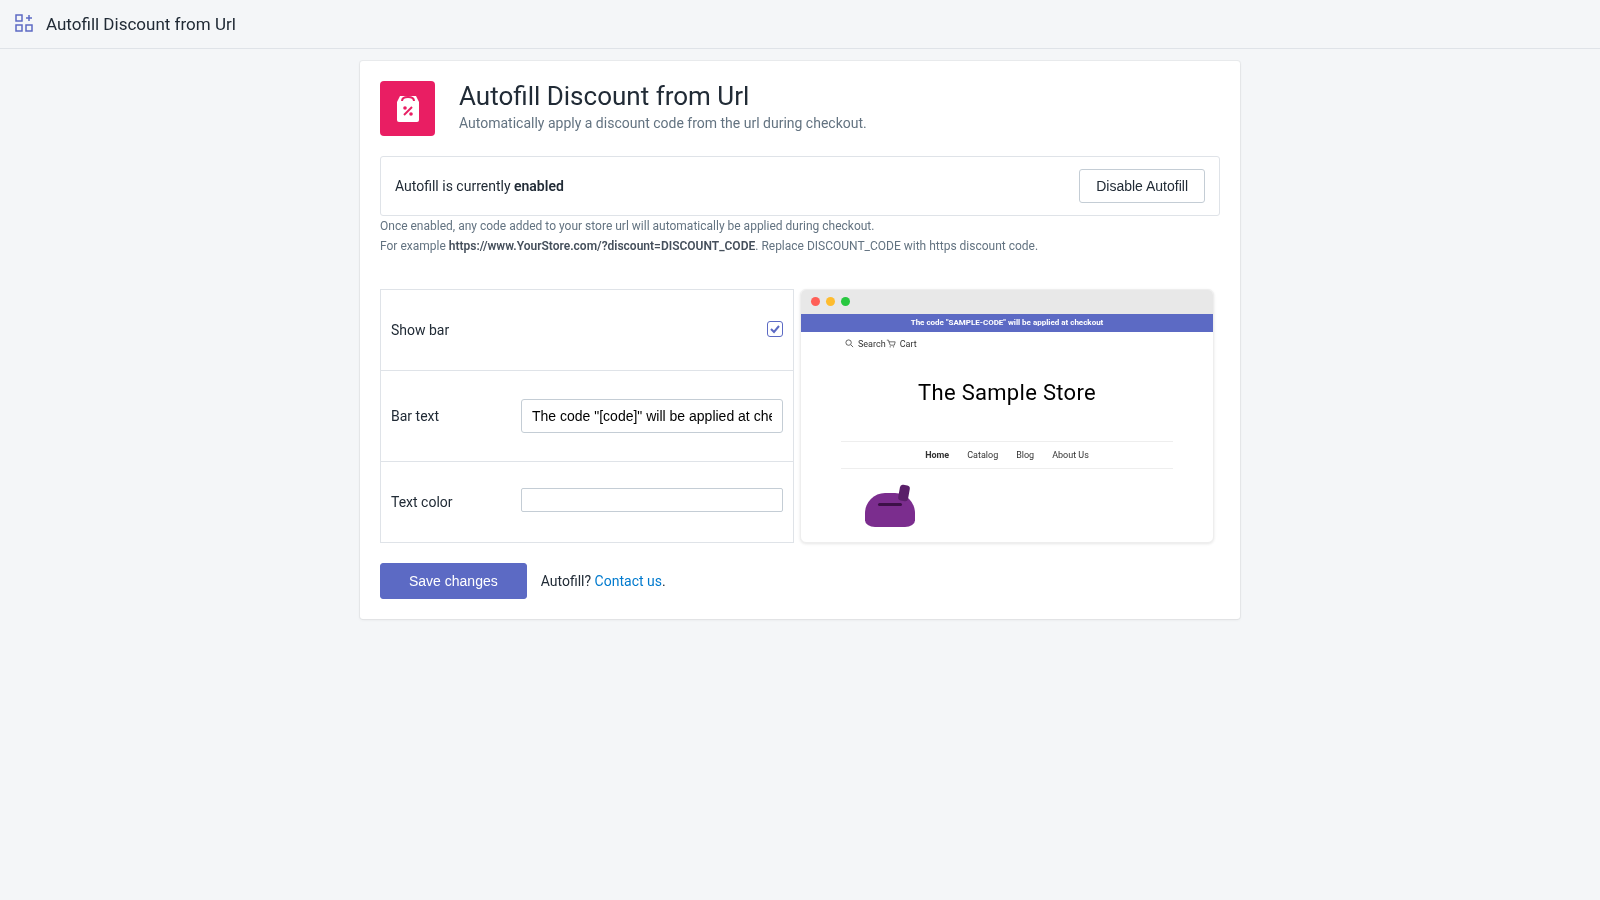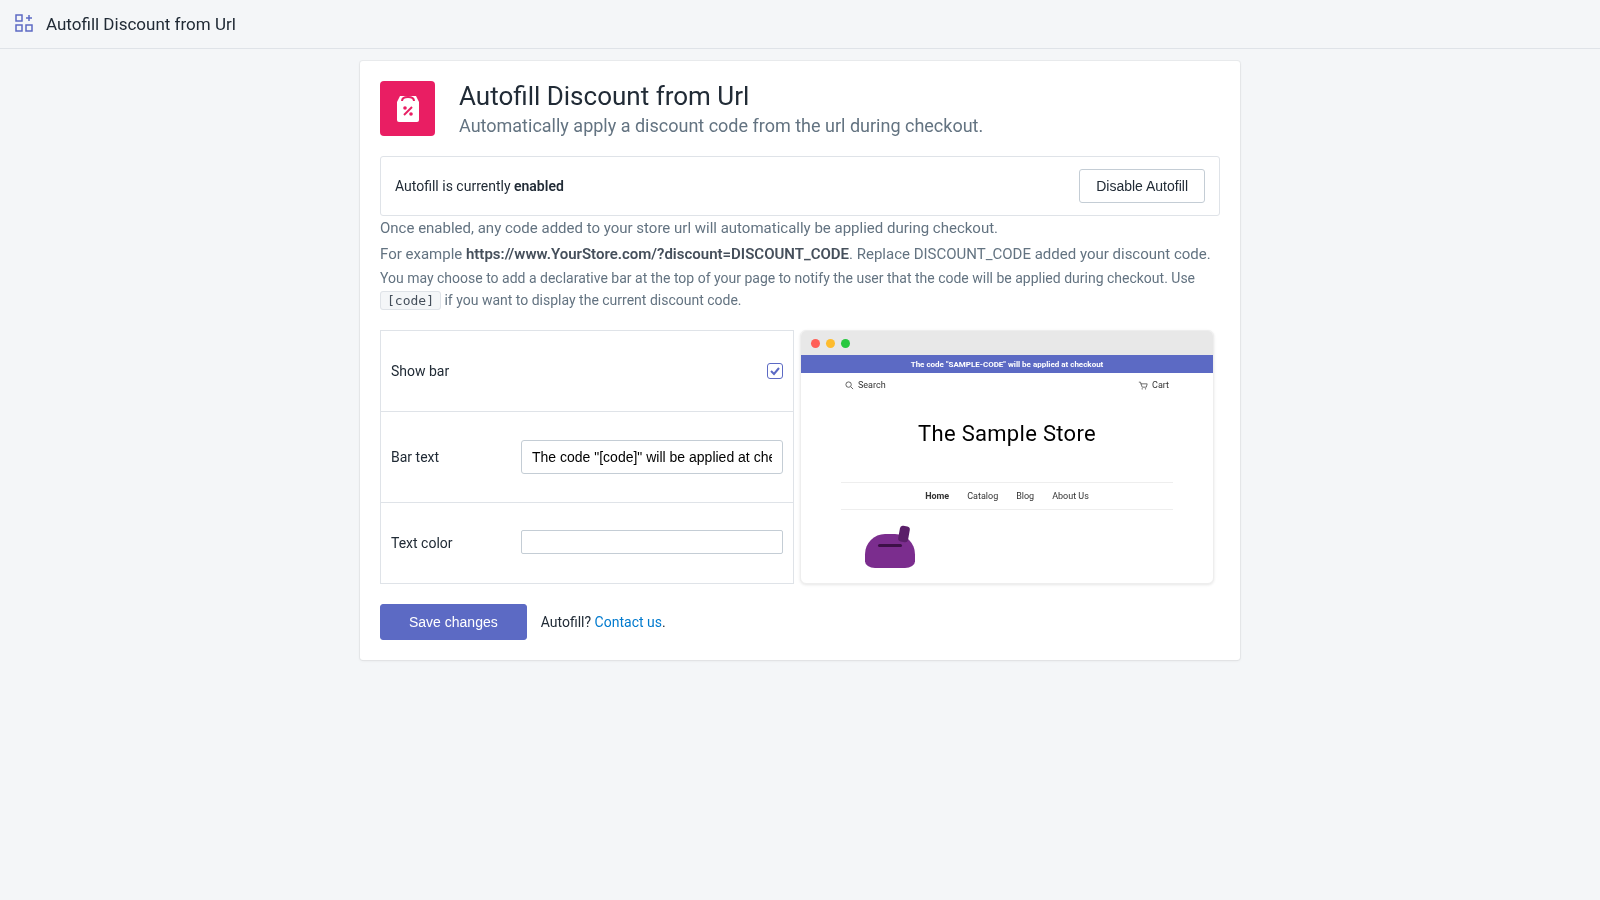--- a/index.html
+++ b/index.html
@@ -54,21 +54,21 @@
   justify-content: center;
   flex-shrink: 0;
 }
 .app-title {
   font-size: 26px;
   font-weight: 400;
   color: #212b36;
   margin-bottom: 4px;
 }
 .app-subtitle {
-  font-size: 18px;
+  font-size: 14px;
   color: #637381;
 }
 .status-box {
   border: 1px solid #dfe3e8;
   border-radius: 3px;
   padding: 12px 14px;
   display: flex;
   align-items: center;
   justify-content: space-between;
   margin-bottom: 0;
@@ -78,23 +78,24 @@
 .btn {
   border: 1px solid #c4cdd5;
   background: #fff;
   border-radius: 3px;
   padding: 8px 16px;
   font-size: 14px;
   cursor: pointer;
   color: #212b36;
 }
 .help-text {
-  font-size: 15px;
+  font-size: 12px;
   color: #637381;
   line-height: 1.7;
+  margin-bottom: 32px;
 }
 .help-text b { color: #454f5b; font-weight: 600; }
 .section-title {
   font-size: 16px;
   font-weight: 600;
   margin-bottom: 6px;
 }
 .section-desc {
   font-size: 14px;
   color: #637381;
@@ -184,21 +185,20 @@
   color: #fff;
   font-size: 8px;
   font-weight: 700;
   display: flex;
   align-items: center;
   justify-content: center;
 }
 .preview-nav {
   height: 24px;
   display: flex;
-  justify-content: space-between;
   align-items: center;
   padding: 4px 44px;
   font-size: 9px;
   color: #333;
 }
 .preview-nav-part { display: flex; align-items:center; gap:4px; }
 .preview-store {
   text-align: center;
   font-size: 22px;
   font-weight: 400;
@@ -298,26 +298,23 @@
 
     <div class="status-box">
       <div class="status-text">
         <span>Autofill is currently </span><b>enabled</b>
       </div>
       <button class="btn">Disable Autofill</button>
     </div>
 
     <div class="help-text">
       <div>Once enabled, any code added to your store url will automatically be applied during checkout.</div>
-      <div><span>For example </span><b>https://www.YourStore.com/?discount=DISCOUNT_CODE</b><span>. Replace DISCOUNT_CODE added your discount code.</span></div>
-    </div>
-
-    <div class="section-desc">
-      <span>You may choose to add a declarative bar at the top of your page to notify the user that the code will be applied during checkout. Use </span><span class="code-chip">[code]</span><span> if you want to display the current discount code.</span>
-    </div>
+      <div><span>For example </span><b>https://www.YourStore.com/?discount=DISCOUNT_CODE</b><span>. Replace DISCOUNT_CODE with https discount code.</span></div>
+    </div>
+
 
     <div class="options-row">
       <table class="options-table">
         <tbody>
             <tr>
           <td class="opt-label">Show bar</td>
           <td class="opt-control">
             <span class="checkbox">
               <svg width="12" height="12" viewBox="0 0 12 12">
                     <path d="M2 6 L5 9 L10 3" fill="none" stroke="#5c6ac4" stroke-width="2"></path>

